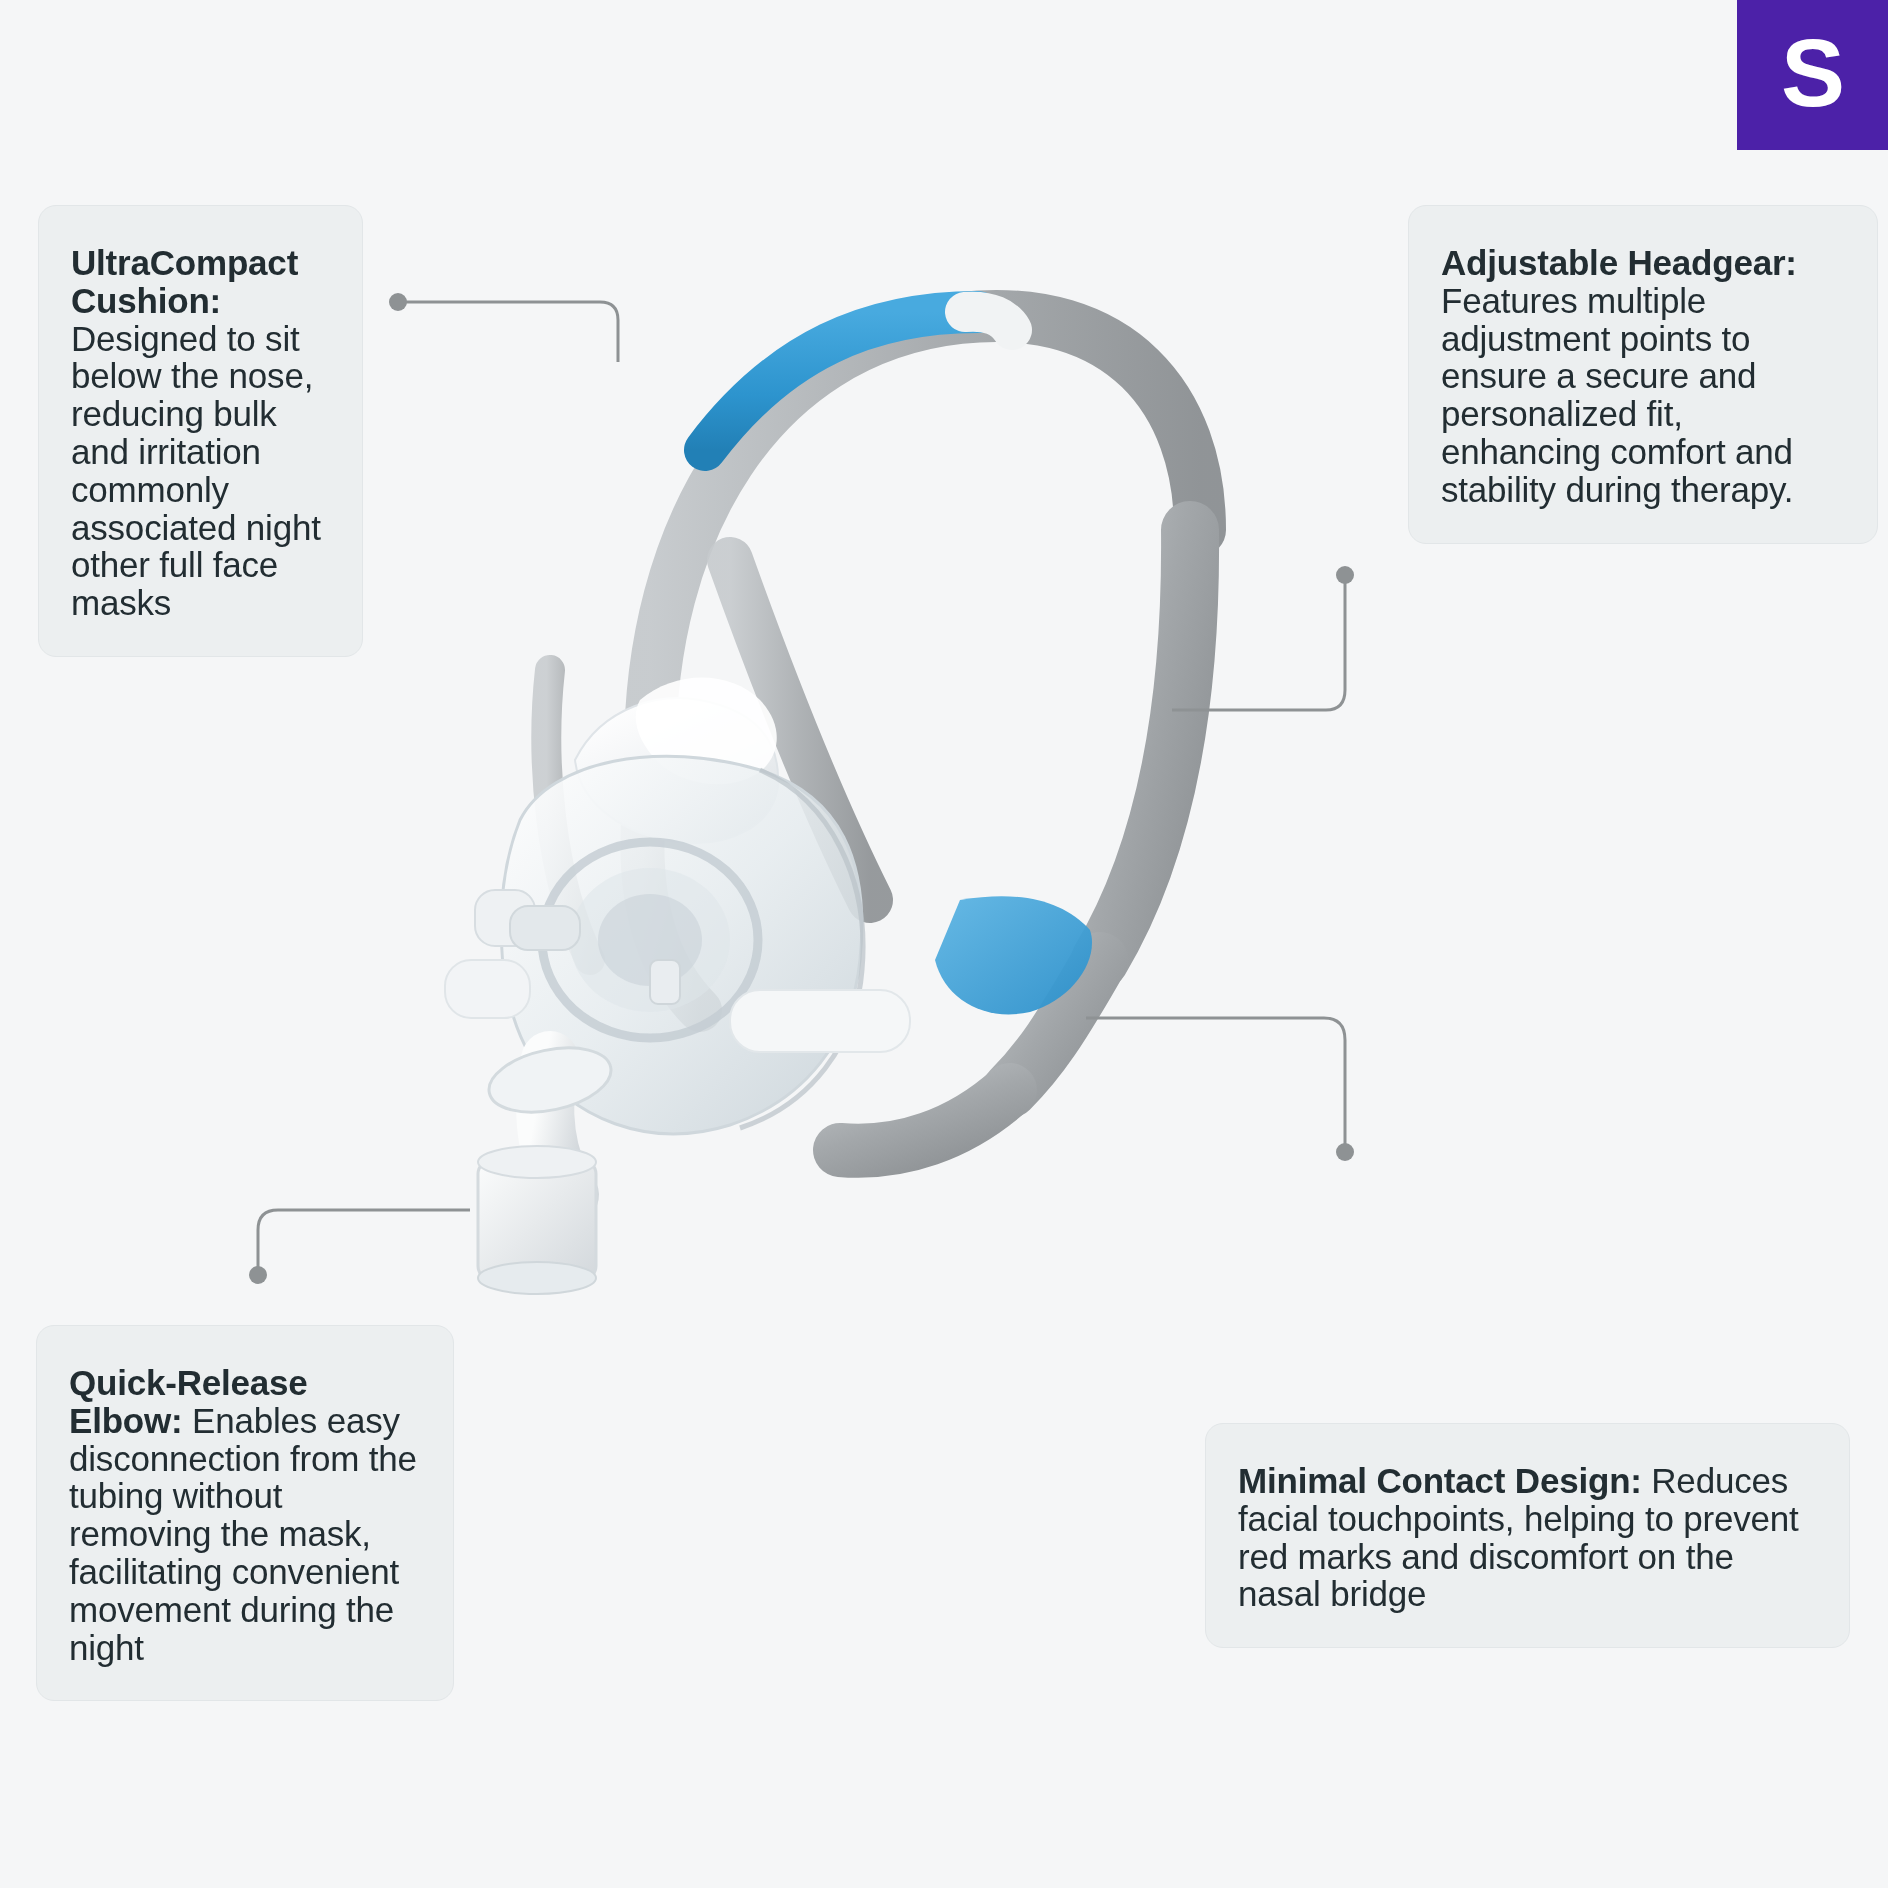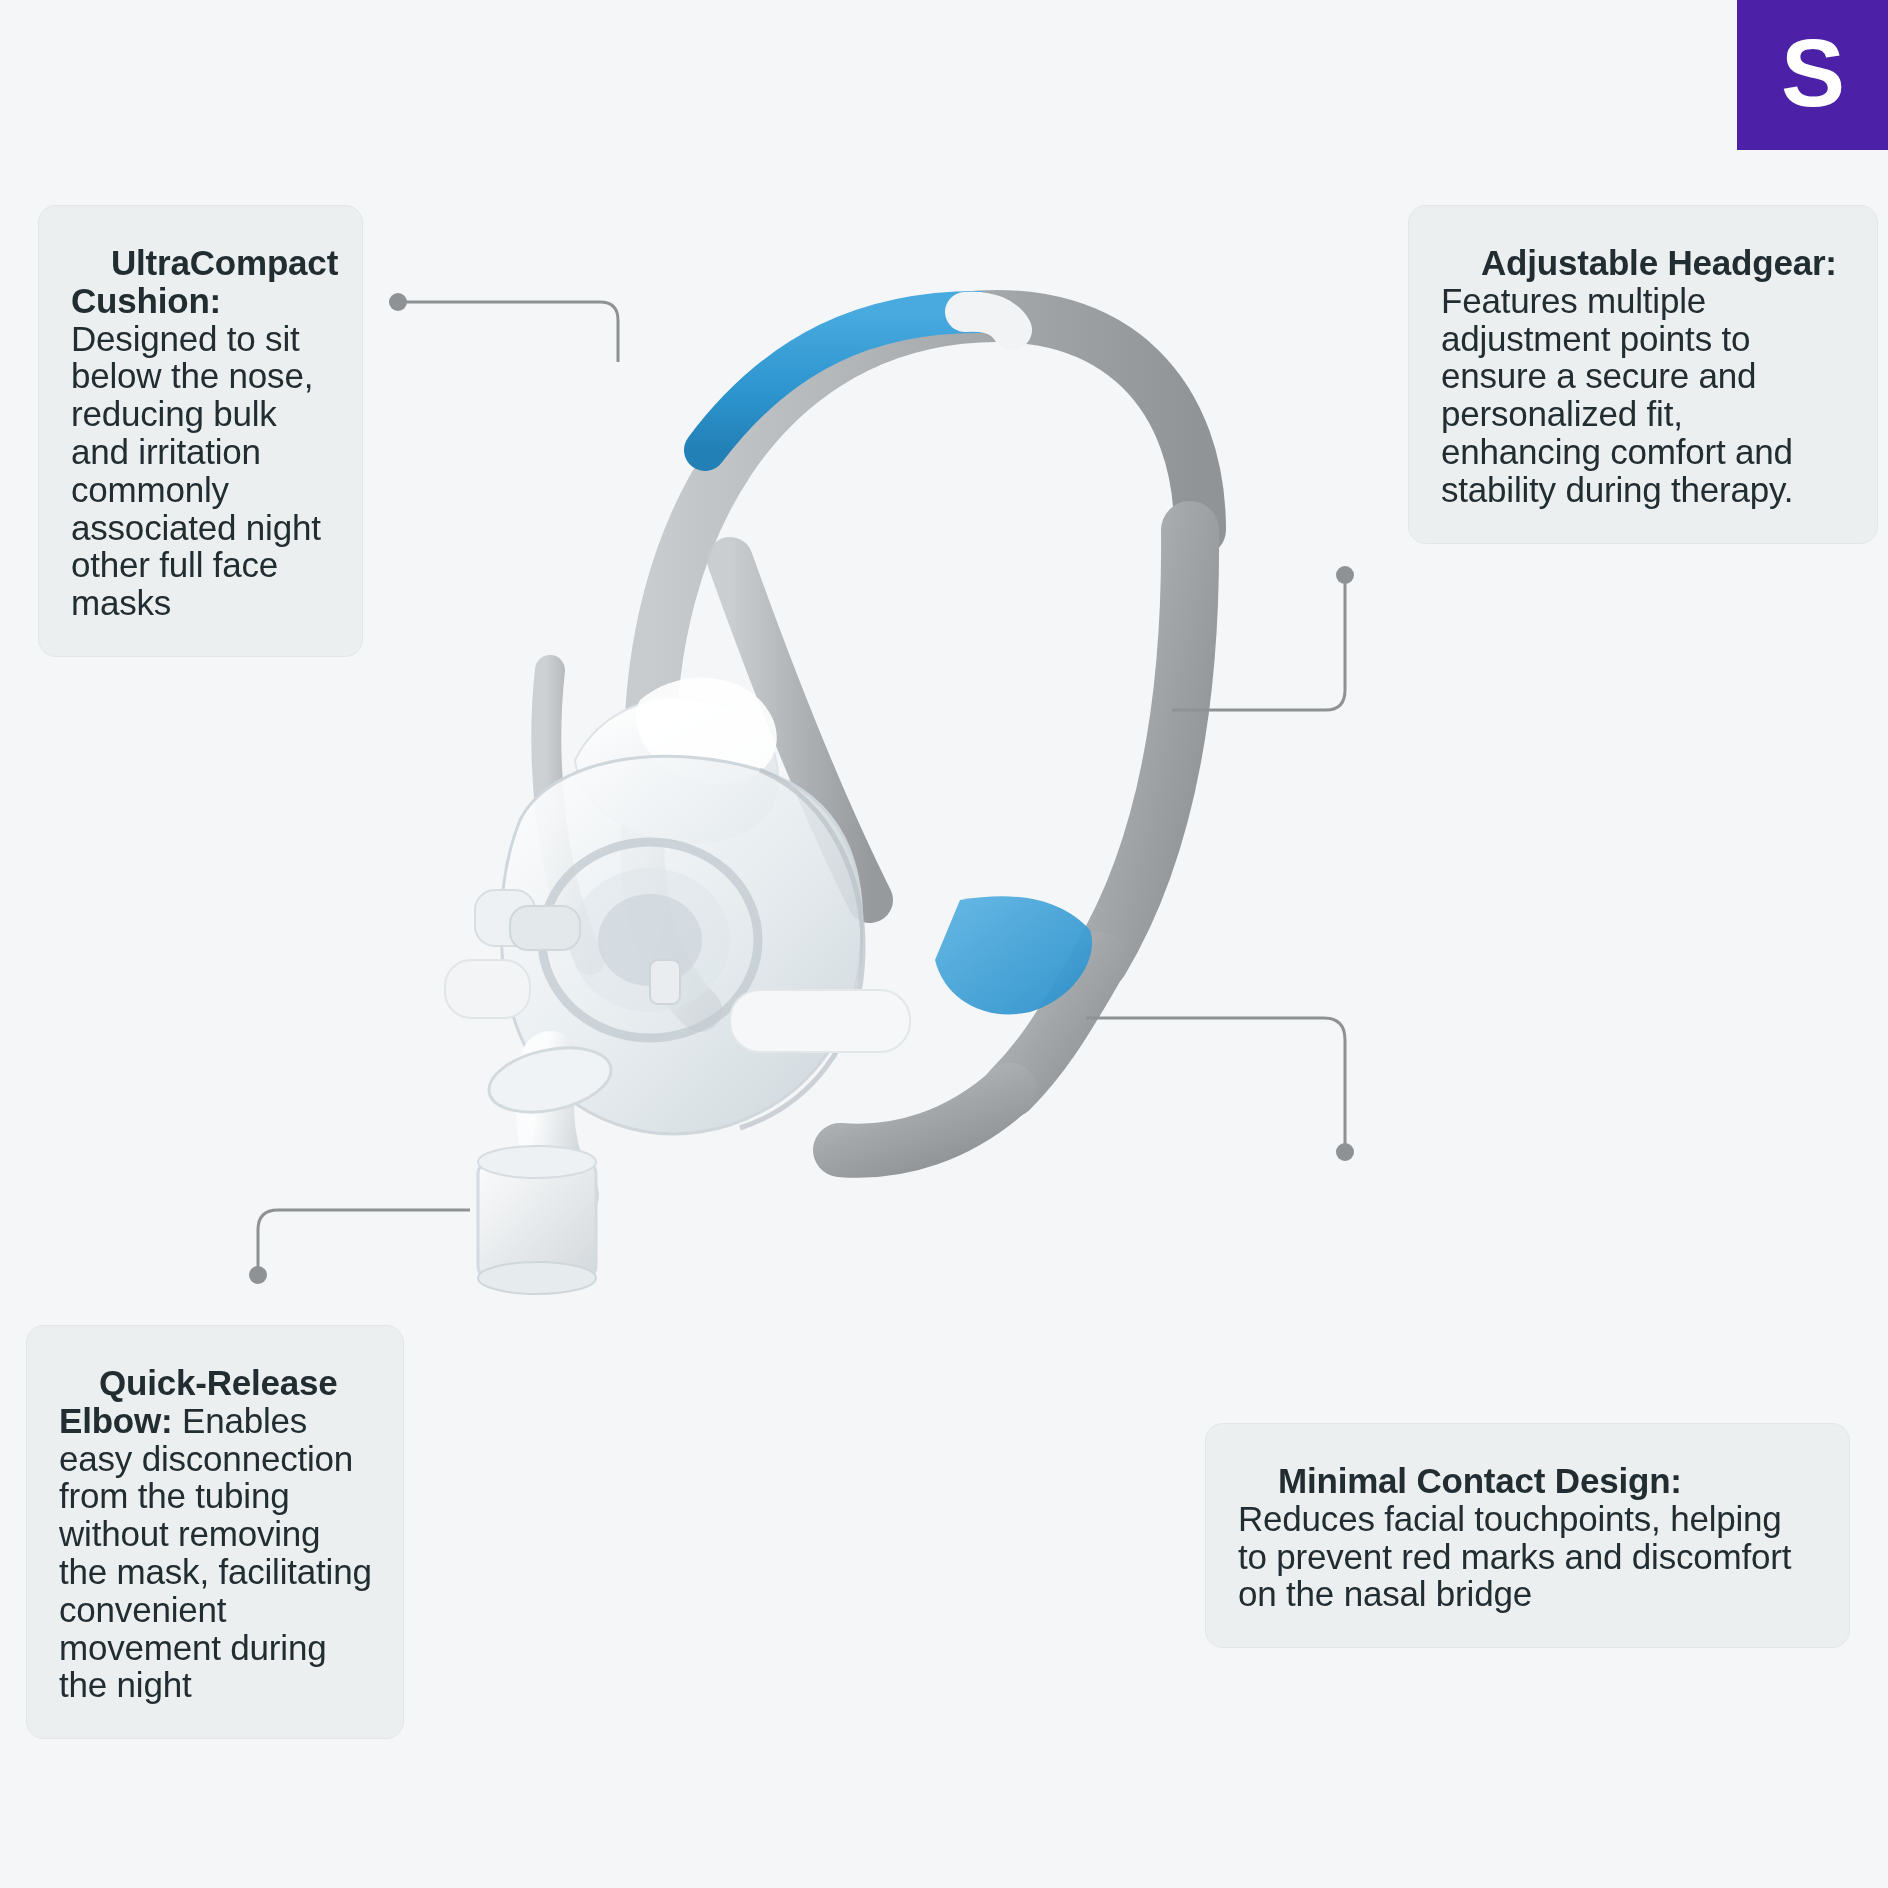--- a/index.html
+++ b/index.html
@@ -50,26 +50,25 @@
     color: #222d32;
     font-size: 35px;
     line-height: 1.08;
     letter-spacing: -0.2px;
   }
   .callout .body {
     padding: 38px 30px 34px 32px;
   }
   .callout b {
     font-weight: bold;
-    margin-left: 40px;
   }
 
   #callout-cushion   { left: 38px;   top: 205px;  width: 325px;  }
   #callout-headgear  { left: 1408px; top: 205px;  width: 470px;  }
-  #callout-elbow     { left: 26px;   top: 1325px; width: 378px;  }
+  #callout-elbow     { left: 36px;   top: 1325px; width: 418px;  }
   #callout-contact   { left: 1205px; top: 1423px; width: 645px;  }
 
   
   #connectors {
     position: absolute;
     left: 0; top: 0;
     width: 1888px;
     height: 1888px;
     pointer-events: none;
   }

